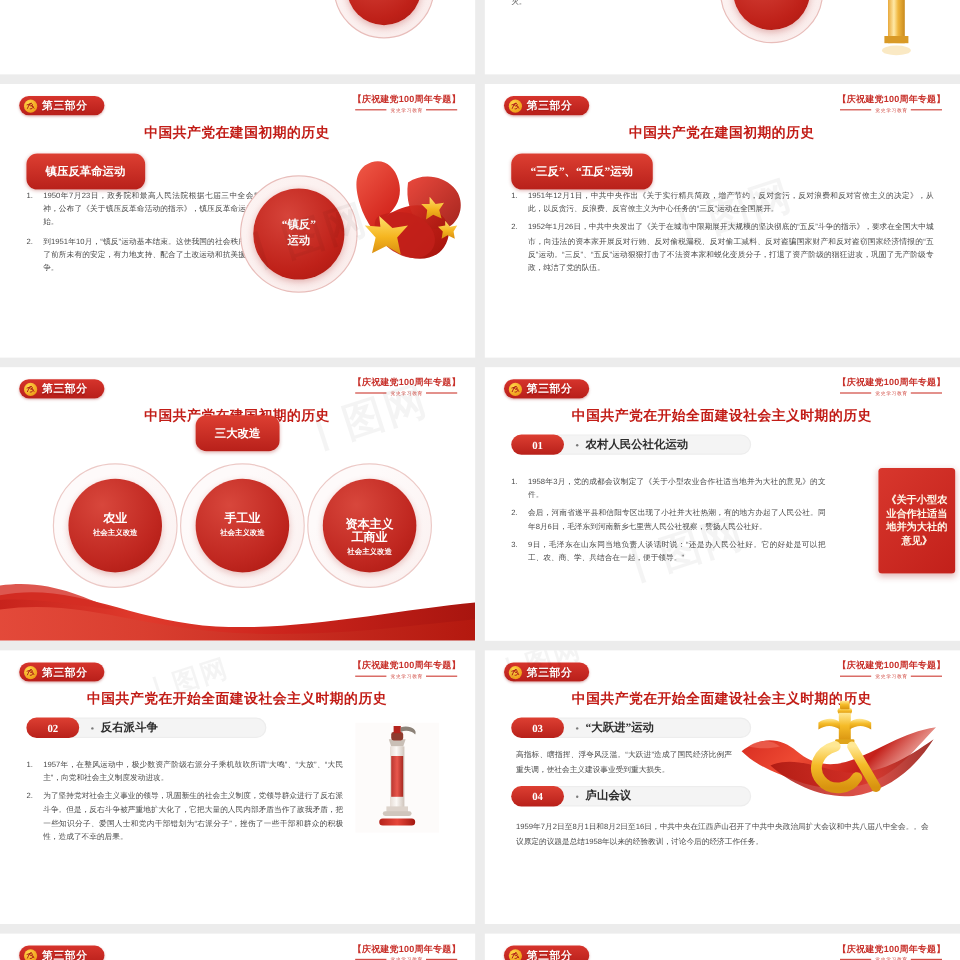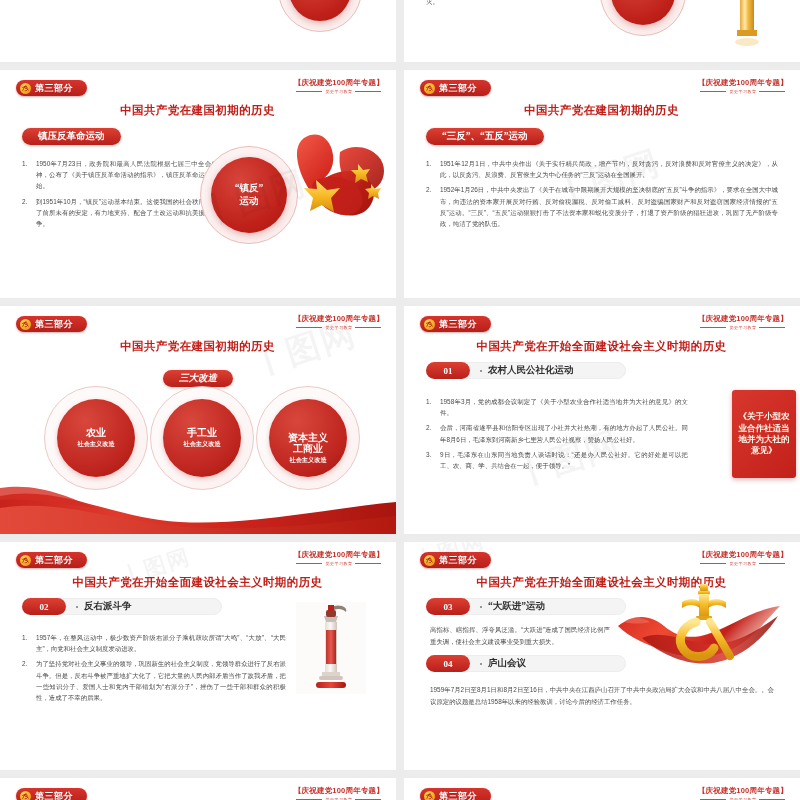--- a/index.html
+++ b/index.html
@@ -73,31 +73,31 @@
     position: absolute; left: 0; right: 1px; top: 33px;
     text-align: center;
     font-size: 11.5px; font-weight: bold; color: #c21d17;
     letter-spacing: .4px;
     font-family: "Liberation Serif", "DejaVu Serif", serif;
   }
 
   
   .pill {
     position: absolute;
-    height: 17px; padding: 0 16px;
+    height: 30px; padding: 0 16px;
     border-radius: 9px;
     background: linear-gradient(to bottom, #dd3f32, #b8201a);
     color: #fff; font-size: 9.5px; font-weight: bold;
     display: flex; align-items: center; justify-content: center;
     white-space: nowrap;
     font-family: "Liberation Serif", "DejaVu Serif", serif;
     box-shadow: 0 1px 3px rgba(160,30,25,.3);
   }
   .pill.left { left: 22px; top: 58px; }
-  .pill.center { left: 50%; transform: translateX(-50%); top: 64px; font-style: italic; }
+  .pill.center { left: 50%; transform: translateX(-50%); top: 40px; }
 
   
   .num-row { position: absolute; left: 22px; display: flex; align-items: center; }
   .num-row .track {
     position: absolute; left: 30px; top: 0;
     height: 17px; width: 170px;
     background: #f4f4f4; border-radius: 9px;
     border: 1px solid #ededed;
   }
   .num-row .pillnum {

